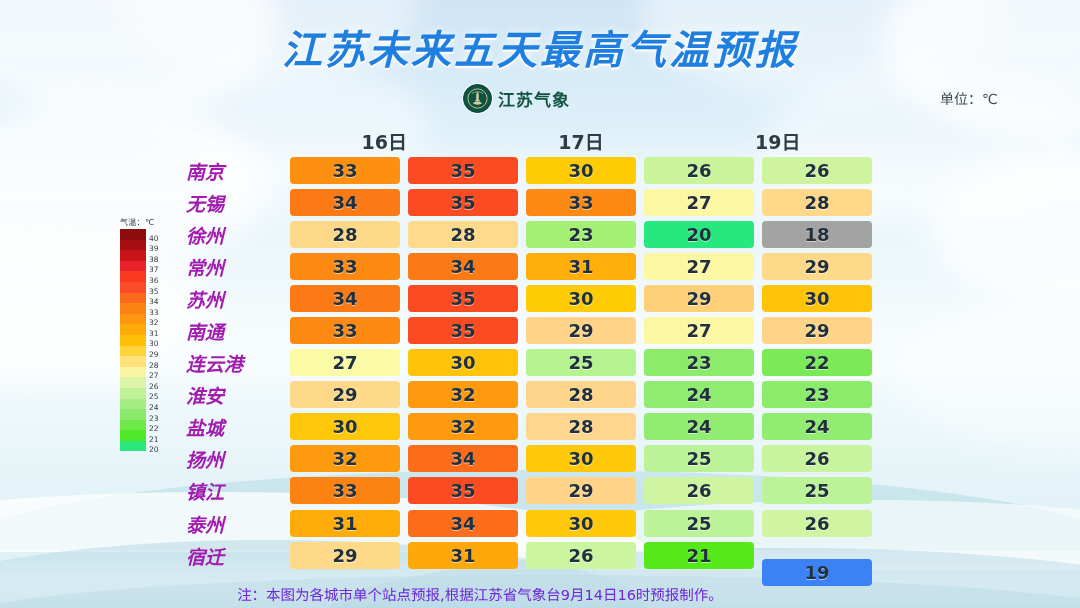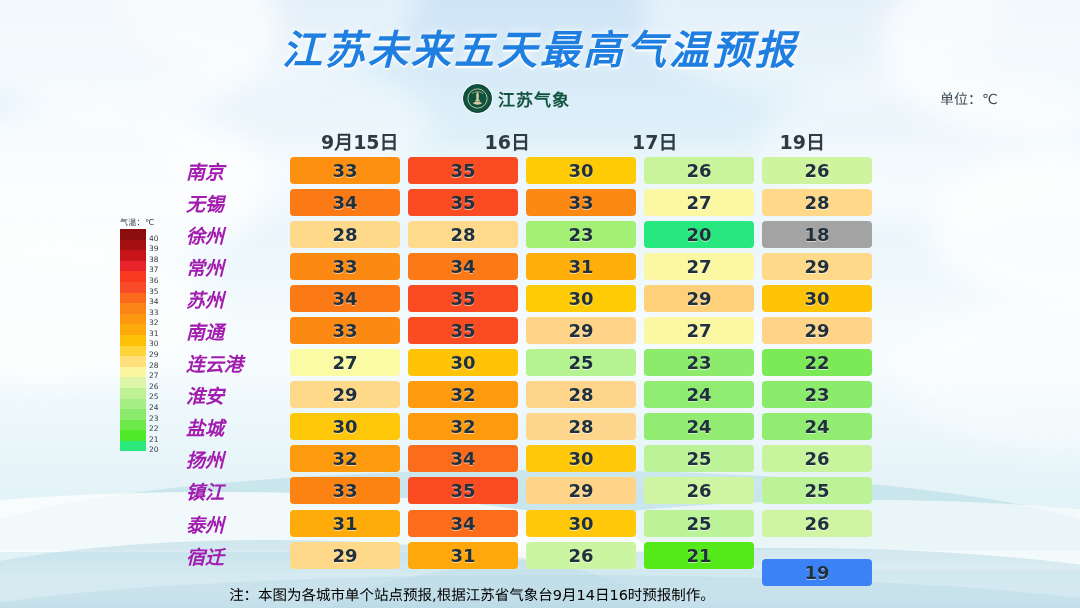--- a/index.html
+++ b/index.html
@@ -209,22 +209,23 @@
 
   
   .footnote {
     position: absolute;
     left: 0;
     top: 583px;
     width: 944px;
     text-align: center;
     font-family: "DejaVu Sans", "Liberation Sans", sans-serif;
     font-size: 14.5px;
-    color: #000000;
-    white-space: nowrap;
+    color: #6d28d9;
+    white-space: nowrap;
+    padding-left: 8px;
   }
 </style>
 </head>
 <body>
 
 <div class="bg-root">
 
   <div class="cloud soft" style="left:-60px;  top:-70px;  width:340px; height:190px;"></div>
   <div class="cloud faint" style="left:120px;  top:-90px;  width:300px; height:170px;"></div>
   <div class="cloud faint" style="left:640px;  top:-80px;  width:360px; height:180px;"></div>
@@ -352,21 +353,20 @@
       <div class="legend-row">
         <div class="legend-swatch" style="background: rgb(43, 232, 124);"></div>
         <div class="legend-val">20</div>
       </div>
     </div>
 </div>
 
 <div class="table-wrap">
   <div class="thead">
     <div class="corner-cell"></div>
-    <div class="date-cell">9月15日</div>
     <div class="date-cell">16日</div>
     <div class="date-cell">17日</div>
     <div class="date-cell">19日</div>
   </div>
   <div id="table-body">
       <div class="trow">
         <div class="city-cell">南京</div>
         <div class="temp-cell" style="background: rgb(253, 144, 16);">33</div>
         <div class="temp-cell" style="background: rgb(251, 75, 34);">35</div>
         <div class="temp-cell" style="background: rgb(255, 203, 5);">30</div>

